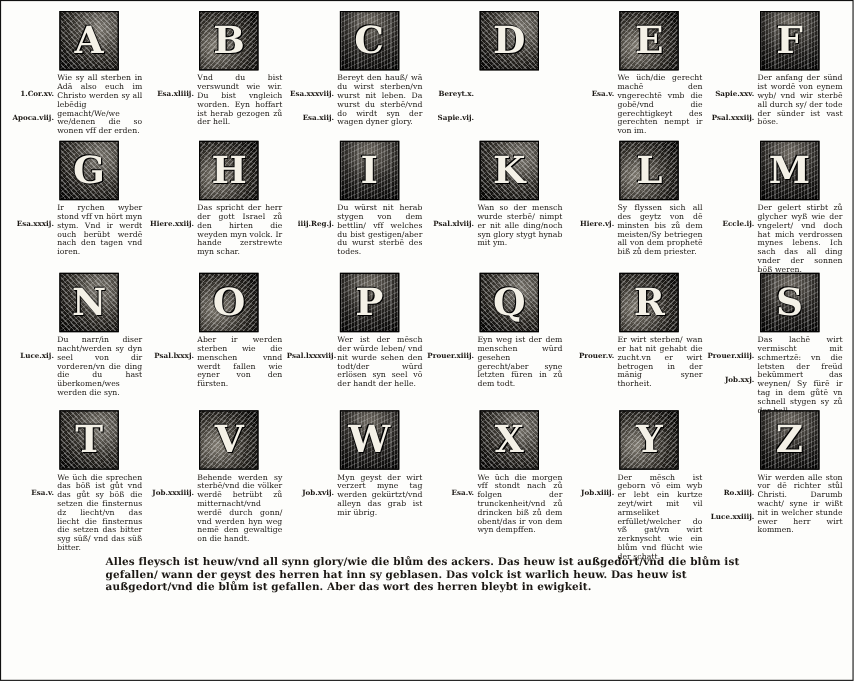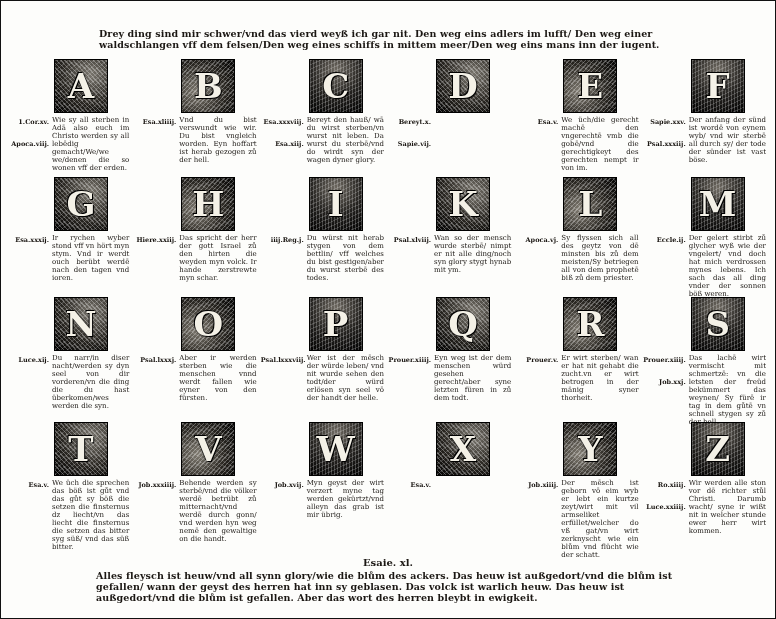--- a/index.html
+++ b/index.html
@@ -59,21 +59,21 @@
     color:#f4f1e7;
     font-weight:bold;font-size:34px;line-height:1;
     text-shadow:0 0 2px #000,1px 1px 0 #000,-1px -1px 0 #000;
   }
   .cell-body{display:flex;align-items:flex-start;}
   .refs{
     width:46px;flex:0 0 46px;
     text-align:right;padding-right:3px;box-sizing:border-box;
     font-size:6.5px;line-height:8px;font-weight:bold;
   }
-  .refs .ref{display:block;margin-top:2px;}
+  .refs .ref{display:block;margin-top:14px;}
   .refs .ref + .ref{margin-top:14px;}
   .verse{
     flex:1;margin-right:4px;
     font-size:7px;line-height:8px;font-weight:normal;
     text-align:justify;
     letter-spacing:.05px;
   }
   
   .footer-heading{
     margin-top:4px;
@@ -84,21 +84,20 @@
     margin:2px 75px 0 95px;
     font-size:9.5px;line-height:11px;font-weight:bold;
     text-align:left;letter-spacing:.1px;
   }
 </style>
 </head>
 <body>
 
 <div class="sheet">
 
-  <div class="header">Drey ding sind mir schwer/vnd das vierd weyß ich gar nit. Den weg eins adlers im lufft/ Den weg einer waldschlangen vff dem felsen/Den weg eines schiffs in mittem meer/Den weg eins mans inn der iugent.</div>
 
   <div class="grid" id="grid">
   <div class="cell v1">
     <div class="woodcut">
       <span class="wl">A</span>
     </div>
     <div class="cell-body">
       <div class="refs">
             <span class="ref">1.Cor.xv.</span>
             <span class="ref">Apoca.viij.</span>
@@ -216,21 +215,21 @@
       <div class="verse">Wan so der mensch wurde sterbē/ nimpt er nit alle ding/noch syn glory stygt hynab mit ym.</div>
     </div>
   </div>
 
   <div class="cell v2">
     <div class="woodcut">
       <span class="wl">L</span>
     </div>
     <div class="cell-body">
       <div class="refs">
-            <span class="ref">Apoca.vj.</span>
+            <span class="ref">Hiere.vj.</span>
           </div>
       <div class="verse">Sy flyssen sich all des geytz von dē minsten bis zů dem meisten/Sy betriegen all von dem prophetē biß zů dem priester.</div>
     </div>
   </div>
 
   <div class="cell v3">
     <div class="woodcut">
       <span class="wl">M</span>
     </div>
     <div class="cell-body">
@@ -351,20 +350,21 @@
   </div>
 
   <div class="cell v1">
     <div class="woodcut">
       <span class="wl">X</span>
     </div>
     <div class="cell-body">
       <div class="refs">
             <span class="ref">Esa.v.</span>
           </div>
+      <div class="verse">We üch die morgen vff stondt nach zů folgen der trunckenheit/vnd zů drincken biß zů dem obent/das ir von dem wyn dempffen.</div>
     </div>
   </div>
 
   <div class="cell v2">
     <div class="woodcut">
       <span class="wl">Y</span>
     </div>
     <div class="cell-body">
       <div class="refs">
             <span class="ref">Job.xiiij.</span>
@@ -380,17 +380,16 @@
     <div class="cell-body">
       <div class="refs">
             <span class="ref">Ro.xiiij.</span>
             <span class="ref">Luce.xxiiij.</span>
           </div>
       <div class="verse">Wir werden alle ston vor dē richter stůl Christi. Darumb wacht/ syne ir wißt nit in welcher stunde ewer herr wirt kommen.</div>
     </div>
   </div>
 </div>
 
-  <div class="footer-heading">Esaie. xl.</div>
 
   <div class="footer-body">Alles fleysch ist heuw/vnd all synn glory/wie die blům des ackers. Das heuw ist außgedort/vnd die blům ist gefallen/ wann der geyst des herren hat inn sy geblasen. Das volck ist warlich heuw. Das heuw ist außgedort/vnd die blům ist gefallen. Aber das wort des herren bleybt in ewigkeit.</div>
 
 </div>
 
 </body></html>

